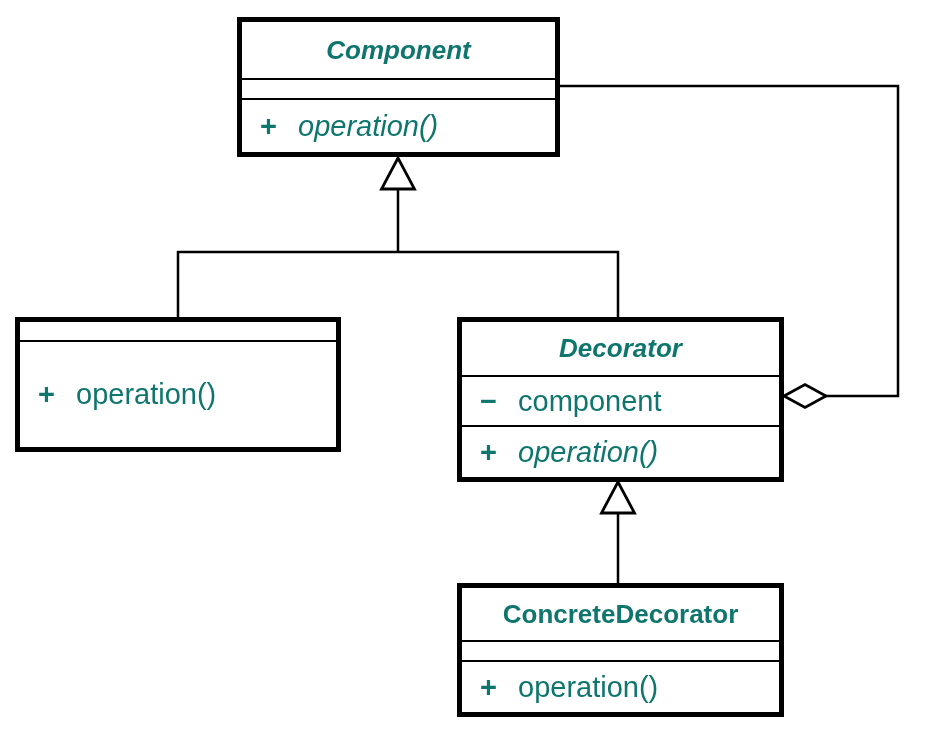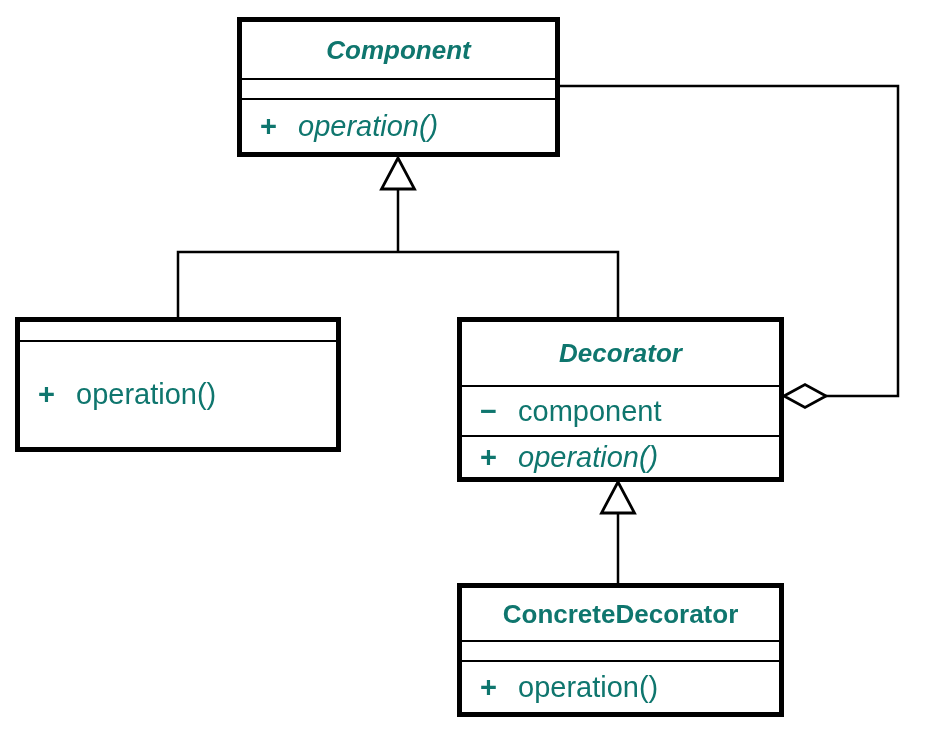--- a/index.html
+++ b/index.html
@@ -78,21 +78,21 @@
   
   .c-component    { left: 237px; top: 17px;  width: 323px; height: 140px; }
   .c-component .sec-title { height: 58px; }
   .c-component .sec-attrs { height: 20px; }
 
   .c-concomp      { left: 15px;  top: 317px; width: 326px; height: 135px; }
   .c-concomp .sec-title { height: 55px; }
   .c-concomp .sec-attrs { height: 20px; }
 
   .c-decorator    { left: 457px; top: 317px; width: 327px; height: 165px; }
-  .c-decorator .sec-title { height: 65px; }
+  .c-decorator .sec-title { height: 55px; }
   .c-decorator .sec-attrs { height: 50px; }
 
   .c-condec       { left: 457px; top: 583px; width: 327px; height: 134px; }
   .c-condec .sec-title { height: 54px; }
   .c-condec .sec-attrs { height: 20px; }
 </style>
 </head>
 <body>
 
 <div class="canvas">

